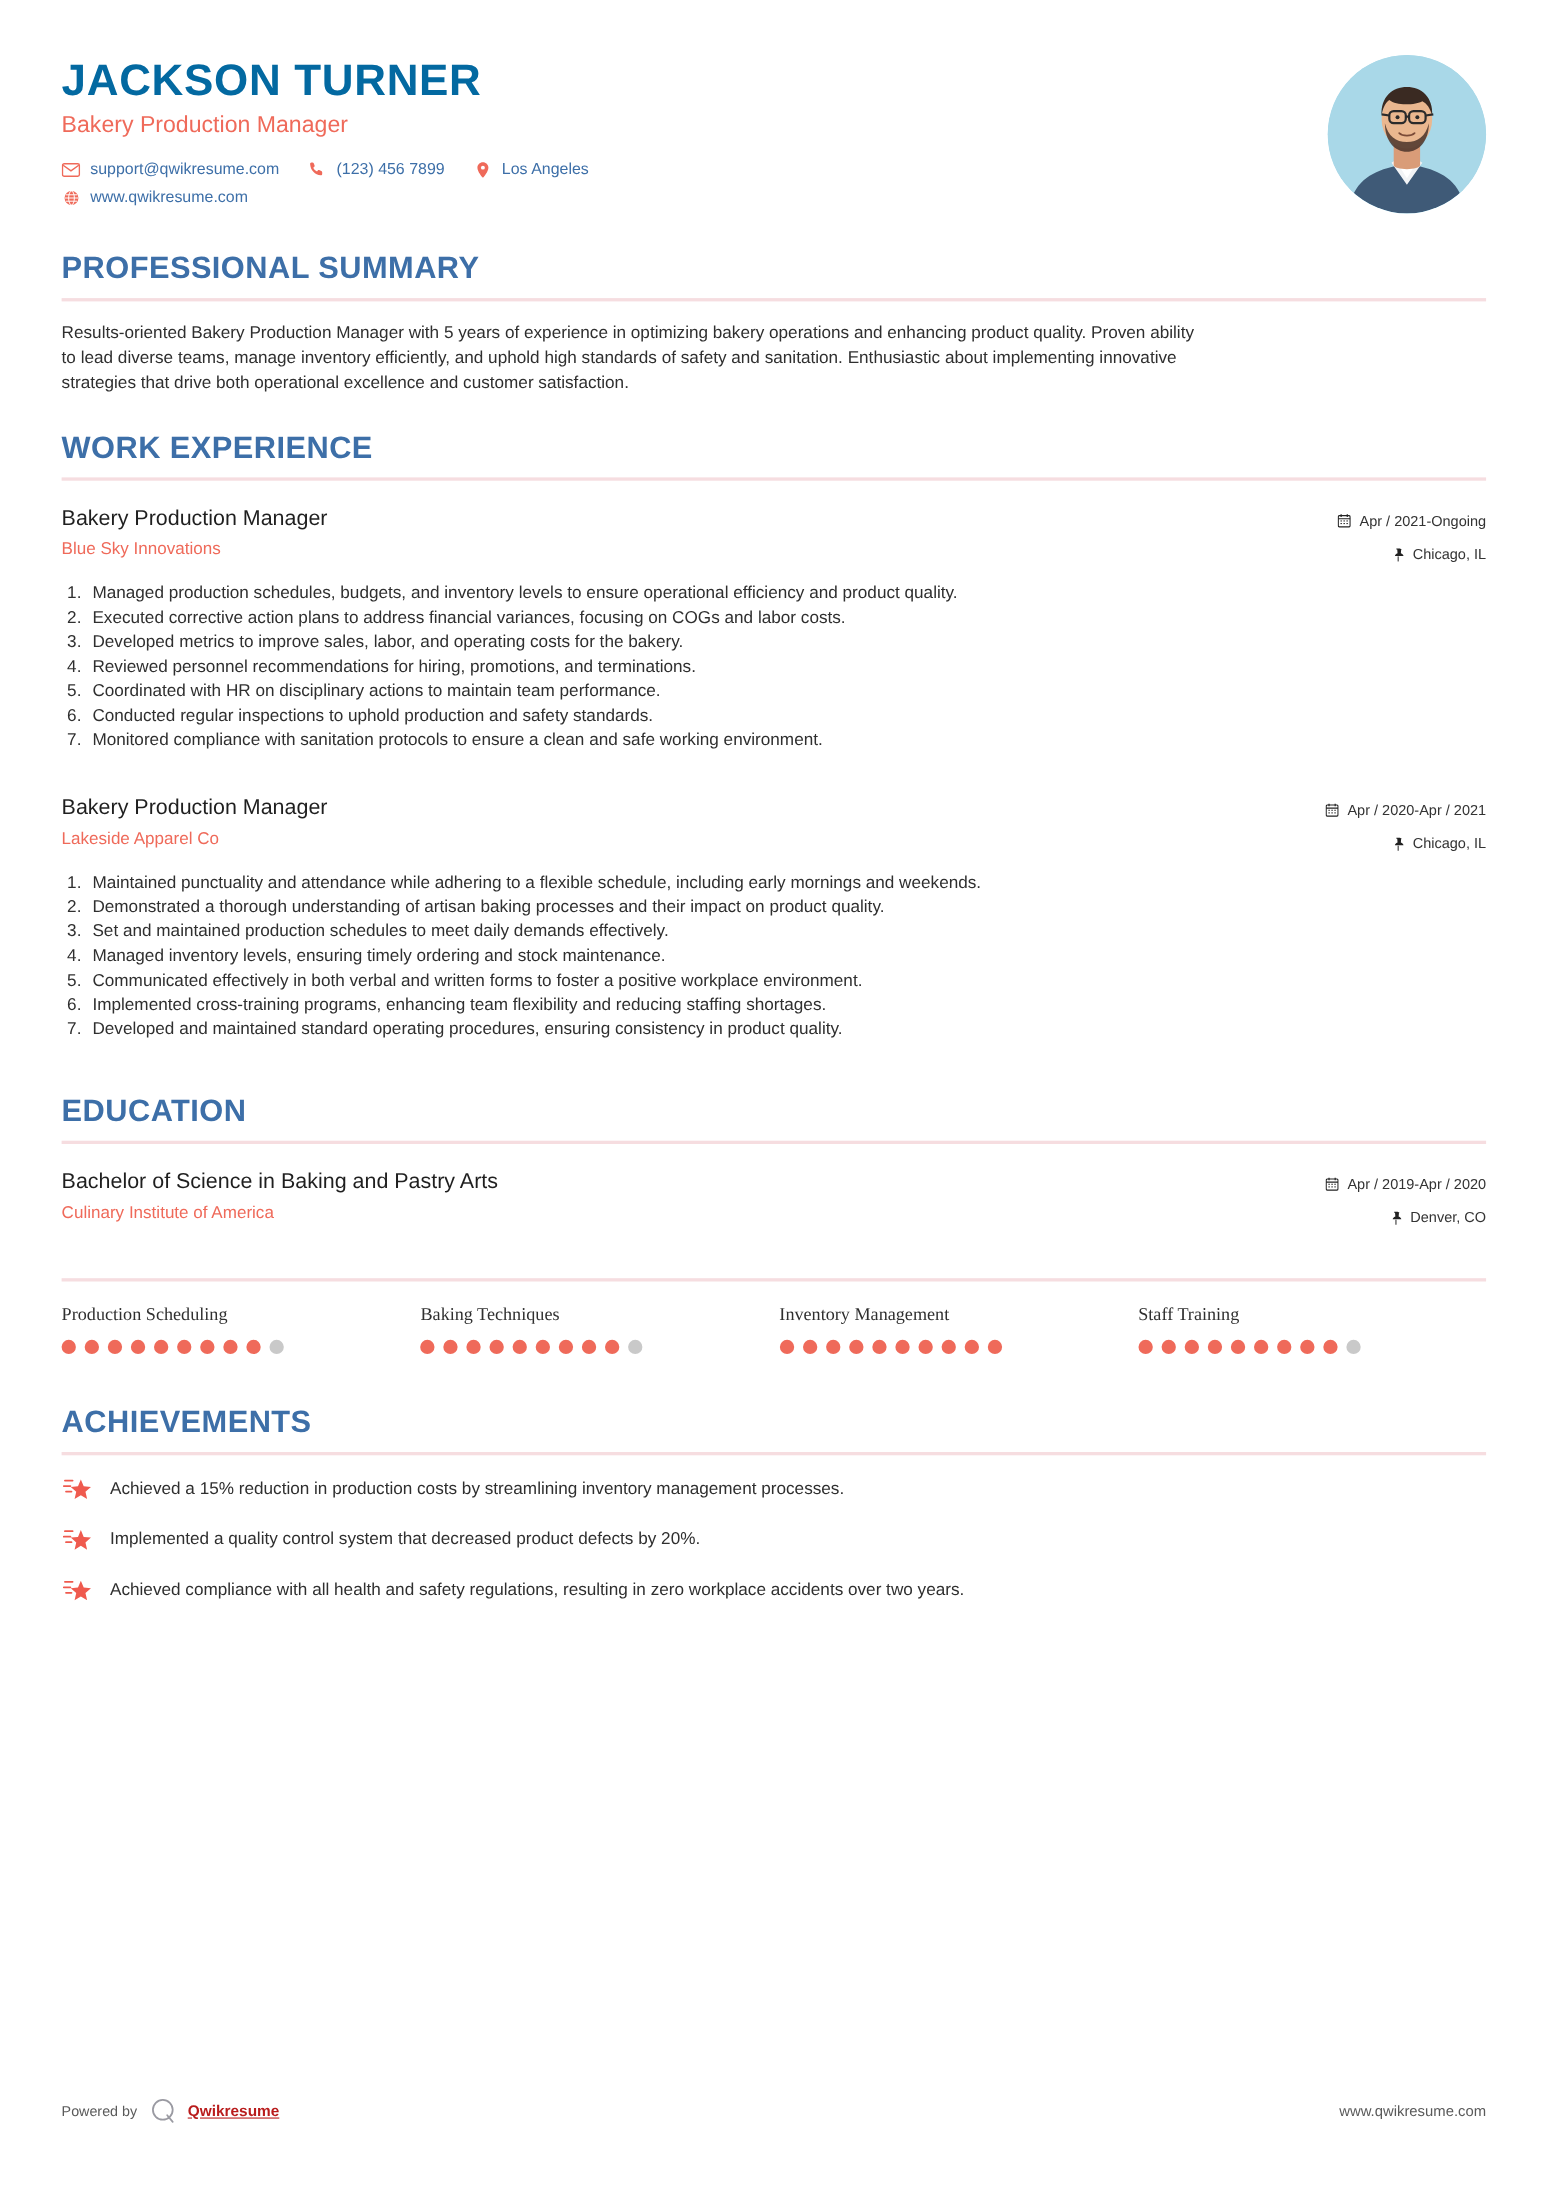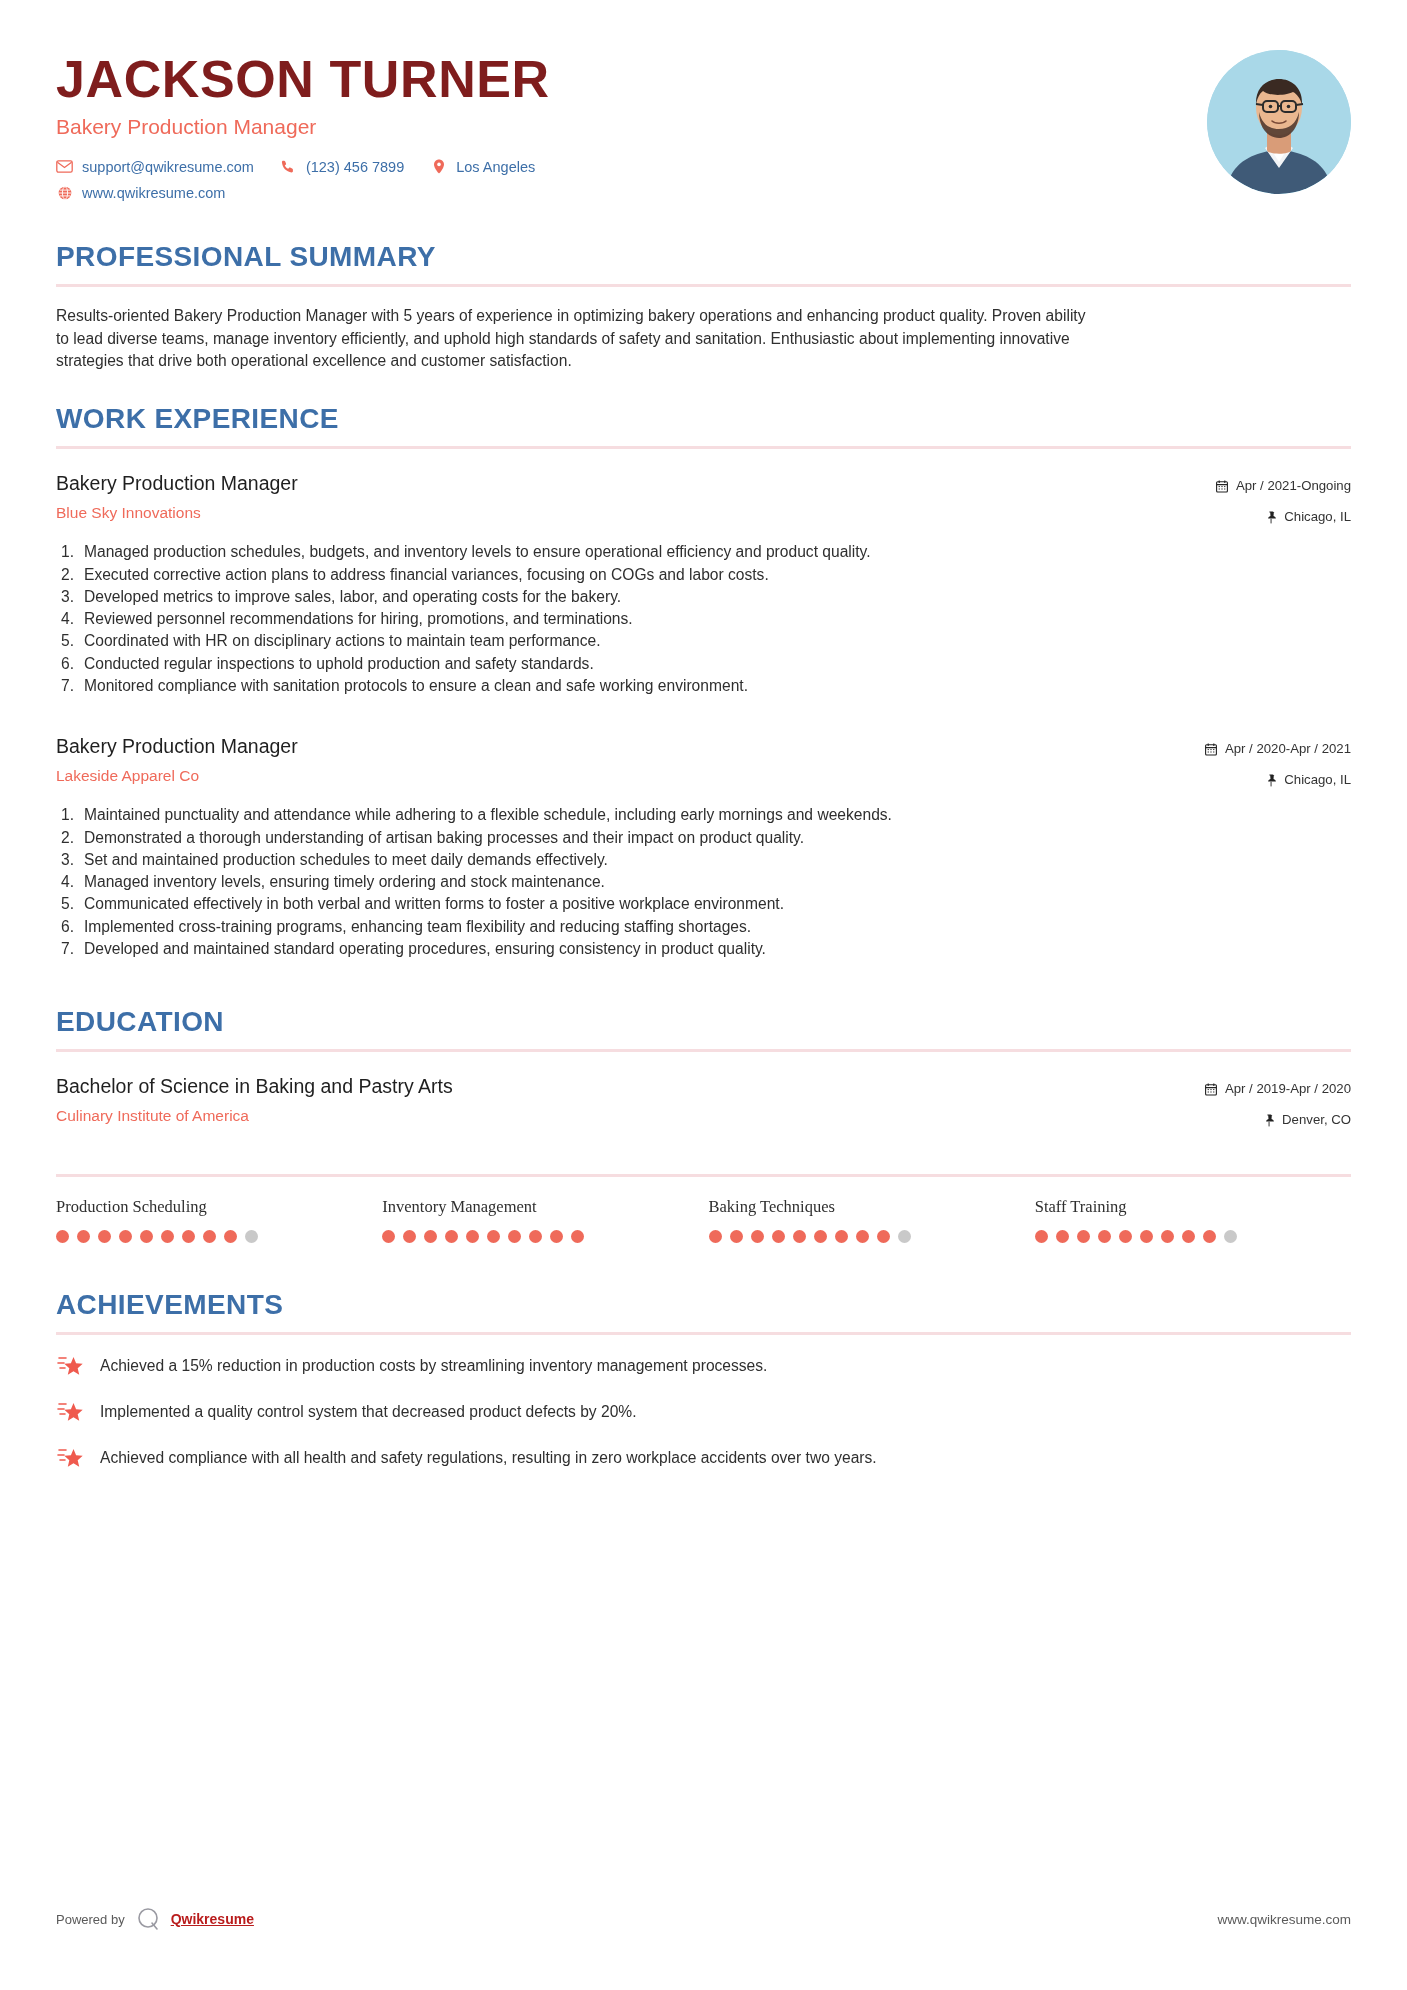--- a/index.html
+++ b/index.html
@@ -22,24 +22,24 @@
 
   
   .header {
     display: flex;
     align-items: flex-start;
     justify-content: space-between;
     padding-top: 46px;
   }
   .header-left { flex: 1; padding-top: 6px; }
   .full-name {
-    font-size: 52px;
+    font-size: 40px;
     font-weight: bold;
     letter-spacing: 0.6px;
-    color: #7f1d1d;
+    color: #0369a1;
     line-height: 1.05;
   }
   .job-title {
     font-size: 21px;
     color: #ef6a5a;
     margin-top: 8px;
     font-weight: normal;
   }
   .contact-rows { margin-top: 20px; }
   .contact-row {
@@ -489,47 +489,47 @@
             <span class="dot"></span>
             <span class="dot"></span>
             <span class="dot"></span>
             <span class="dot"></span>
             <span class="dot"></span>
             <span class="dot"></span>
             <span class="dot off"></span>
           </div>
       </div>
       <div>
+        <div class="skill-name">Baking Techniques</div>
+        <div class="dots">
+            <span class="dot"></span>
+            <span class="dot"></span>
+            <span class="dot"></span>
+            <span class="dot"></span>
+            <span class="dot"></span>
+            <span class="dot"></span>
+            <span class="dot"></span>
+            <span class="dot"></span>
+            <span class="dot"></span>
+            <span class="dot off"></span>
+          </div>
+      </div>
+      <div>
         <div class="skill-name">Inventory Management</div>
         <div class="dots">
             <span class="dot"></span>
             <span class="dot"></span>
             <span class="dot"></span>
             <span class="dot"></span>
             <span class="dot"></span>
             <span class="dot"></span>
             <span class="dot"></span>
             <span class="dot"></span>
             <span class="dot"></span>
             <span class="dot"></span>
-          </div>
-      </div>
-      <div>
-        <div class="skill-name">Baking Techniques</div>
-        <div class="dots">
-            <span class="dot"></span>
-            <span class="dot"></span>
-            <span class="dot"></span>
-            <span class="dot"></span>
-            <span class="dot"></span>
-            <span class="dot"></span>
-            <span class="dot"></span>
-            <span class="dot"></span>
-            <span class="dot"></span>
-            <span class="dot off"></span>
           </div>
       </div>
       <div>
         <div class="skill-name">Staff Training</div>
         <div class="dots">
             <span class="dot"></span>
             <span class="dot"></span>
             <span class="dot"></span>
             <span class="dot"></span>
             <span class="dot"></span>

